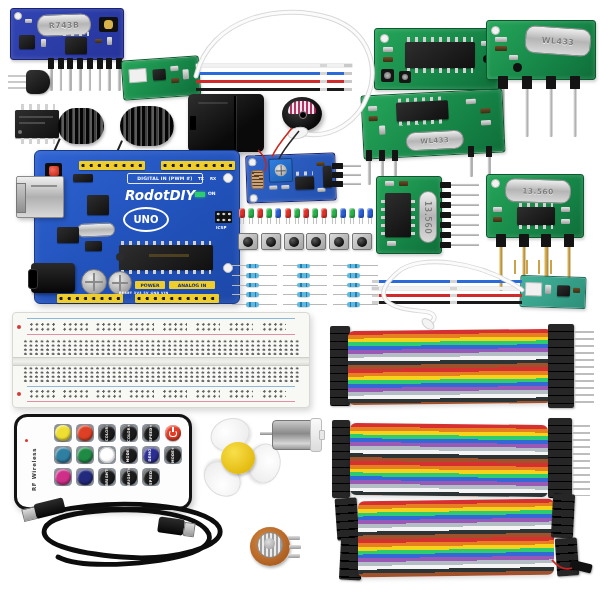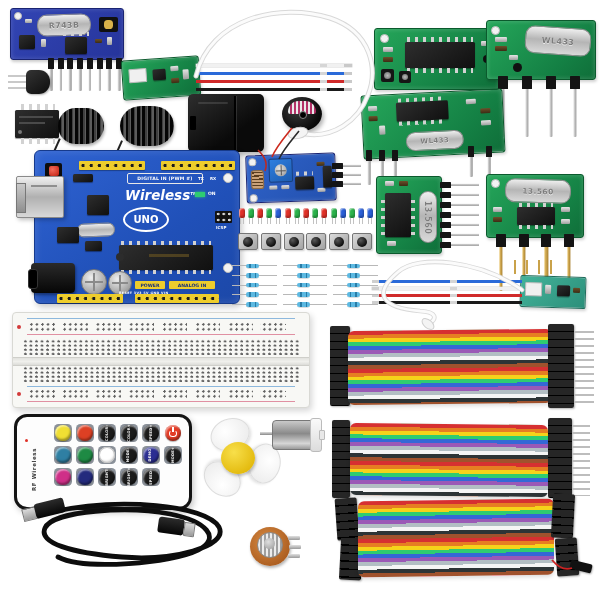--- a/index.html
+++ b/index.html
@@ -199,21 +199,21 @@
     </div>
     <div class="abs hdr-y" style="left:44px;top:10px;width:66px;height:9px;"></div>
     <div class="abs hdr-y" style="left:126px;top:10px;width:74px;height:9px;"></div>
     <div class="abs ic" style="left:38px;top:23px;width:20px;height:8px;"></div>
     <div class="abs" style="left:92px;top:22px;width:74px;height:9px;border:1px solid #e8e8e8;border-radius:2px;display:flex;align-items:center;justify-content:center;">
       <span class="lbl" style="font-size:4.6px;letter-spacing:.2px;">DIGITAL IN (PWM #)</span>
     </div>
     <div class="abs lbl" style="left:163px;top:25px;font-size:4px;">TX</div>
     <div class="abs lbl" style="left:175px;top:25px;font-size:4px;">RX</div>
     <div class="abs ic" style="left:52px;top:44px;width:22px;height:20px;"></div>
-    <div class="abs lbl" style="left:90px;top:36px;font-size:13.5px;font-style:italic;"><span>Wireless</span><span style="font-size:4px;vertical-align:super;">TM</span></div>
+    <div class="abs lbl" style="left:90px;top:36px;font-size:13.5px;font-style:italic;"><span>RodotDIY</span><span style="font-size:4px;vertical-align:super;">TM</span></div>
     <div class="abs" style="left:88px;top:56px;width:42px;height:21px;border:2.2px solid #fff;border-radius:50%;display:flex;align-items:center;justify-content:center;">
       <span class="lbl" style="font-size:10px;">UNO</span>
     </div>
     <div class="abs" style="left:160px;top:41px;width:10px;height:5px;background:#2ecc71;box-shadow:0 0 3px #2ecc71;"></div>
     <div class="abs lbl" style="left:173px;top:40px;font-size:4.5px;">ON</div>
     <div class="abs" style="left:180px;top:60px;width:17px;height:12px;background:#111;border-radius:1px;background-image:radial-gradient(circle at 3px 3px,#d5d5d5 1.2px,transparent 1.6px);background-size:5.6px 6px;"></div>
     <div class="abs lbl" style="left:181px;top:74px;font-size:4px;">ICSP</div>
     <div class="abs whitedot" style="left:188px;top:22px;width:8px;height:8px;"></div>
     <div class="abs whitedot" style="left:188px;top:112px;width:8px;height:8px;"></div>
     <div class="abs crystal" style="left:42px;top:72px;width:36px;height:12px;font-size:5px;transform:rotate(-2deg);"></div>

